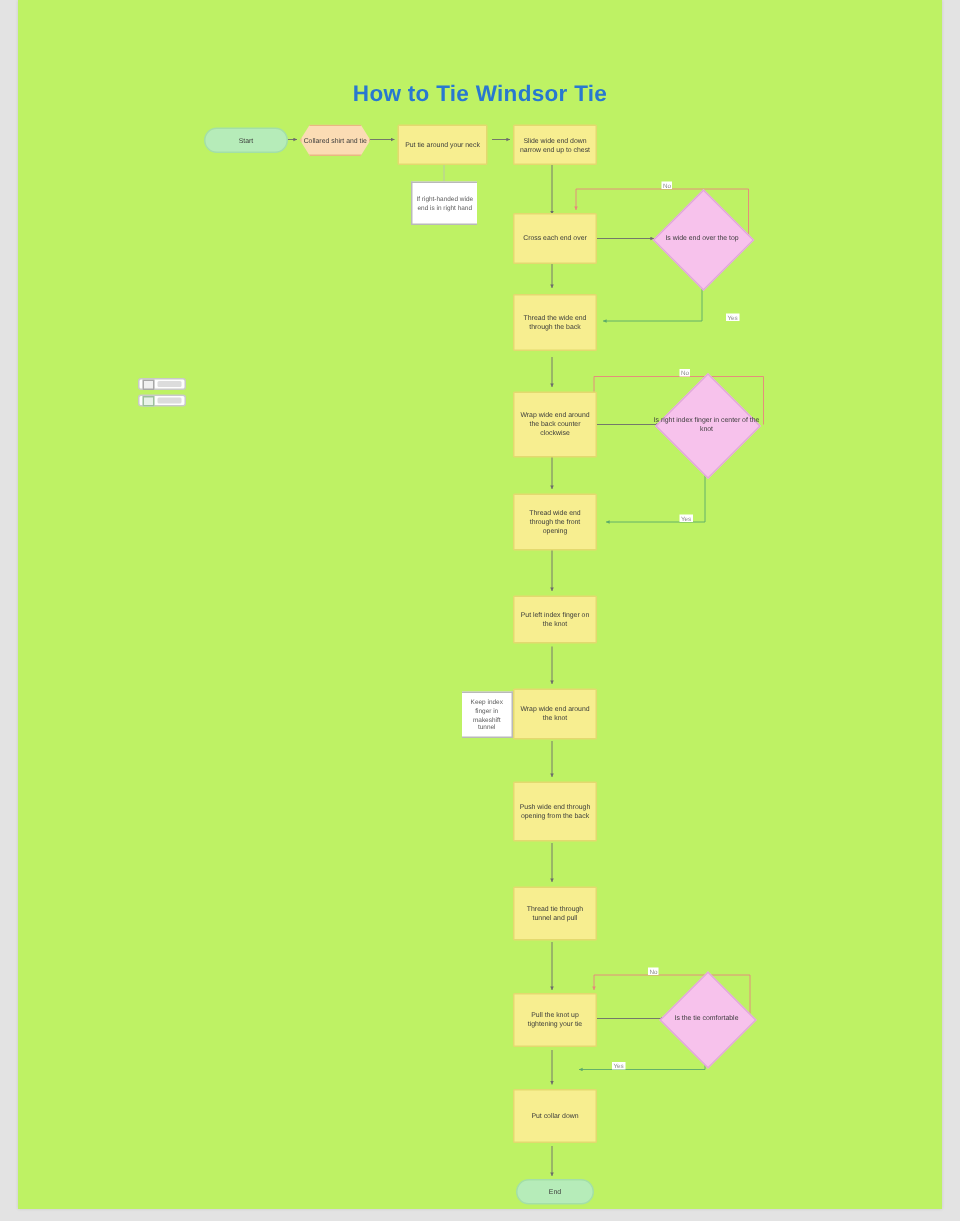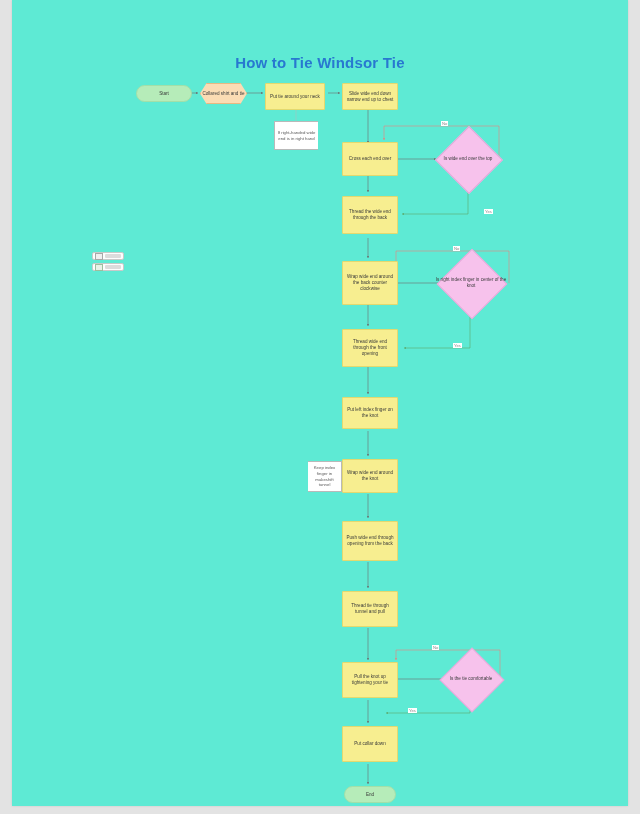--- a/index.html
+++ b/index.html
@@ -7,21 +7,21 @@
   body{
     width:640px;height:814px;
     background:#e3e3e3;
     font-family:"Liberation Sans","DejaVu Sans",sans-serif;
     overflow:hidden;
   }
   #page{
     position:absolute;
     left:12px; top:0;
     width:616px; height:806px;
-    background:#5eead4;
+    background:#bef264;
     box-shadow:0 0 2px rgba(0,0,0,.12);
   }
   #canvas{position:absolute;left:0;top:0;width:616px;height:806px;}
   svg#wires{position:absolute;left:0;top:0;width:616px;height:806px;pointer-events:none;}
 
   .title{
     position:absolute;
     left:0; top:54px; width:616px;
     text-align:center;
     color:#2878d0;

